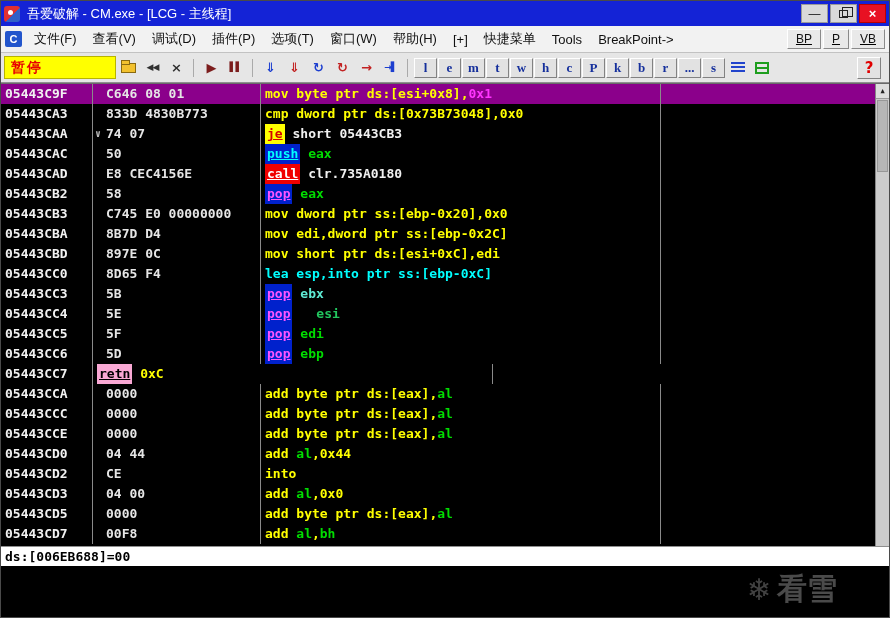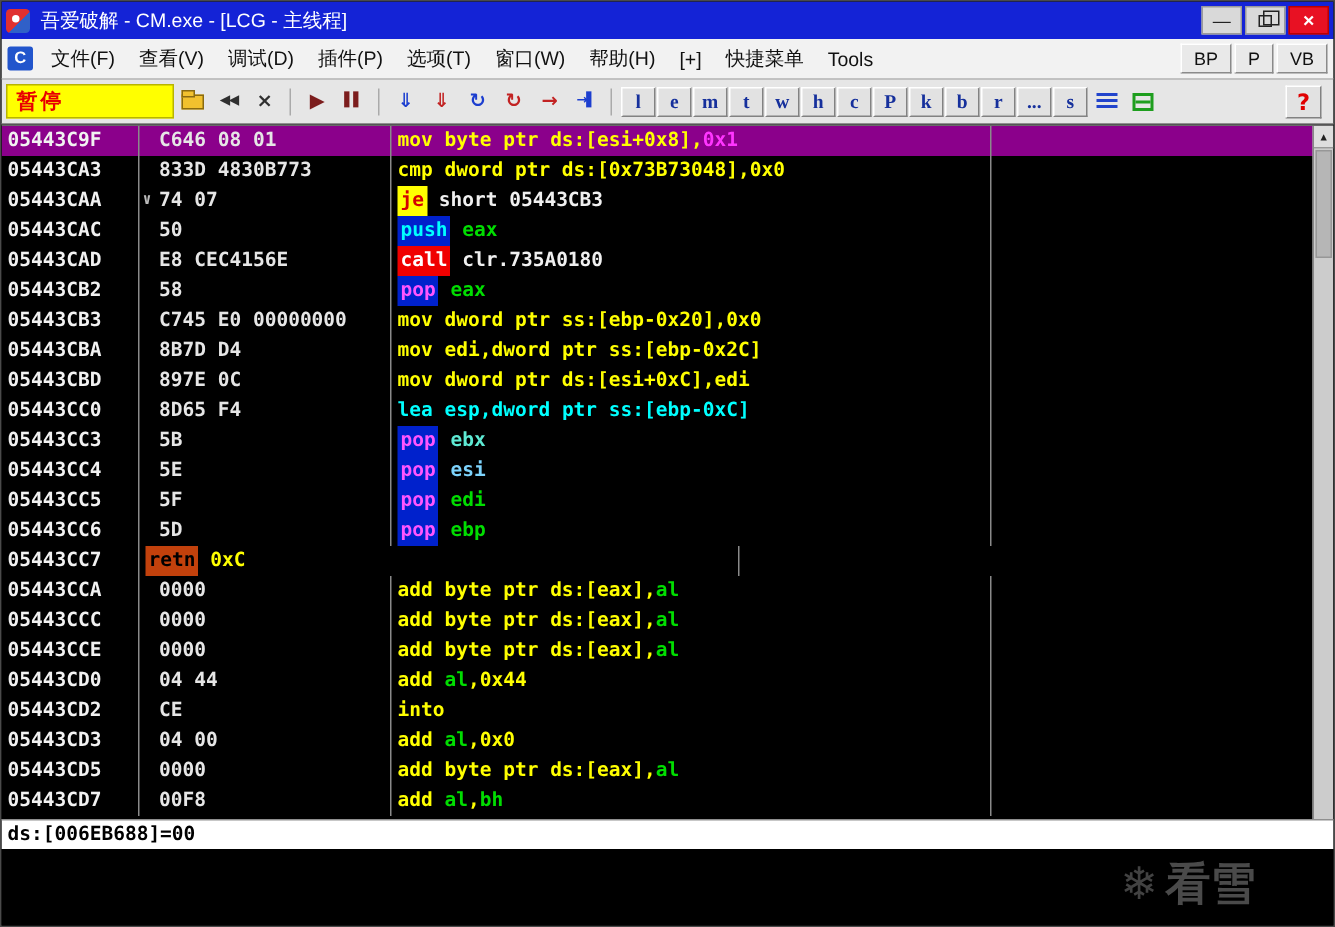--- a/index.html
+++ b/index.html
@@ -16,21 +16,21 @@
   .win-btn.min, .win-btn.max { background:#d9d9d9; color:#222; border:1px solid #9a9a9a; }
   .win-btn.close { background:#e81123; color:#fff; border:1px solid #b00; font-size:13px; font-weight:bold; }
   .restore-shape { width:9px; height:8px; border:1px solid #222; background:#d9d9d9; position:relative; }
   .restore-shape:before { content:""; position:absolute; left:2px; top:-4px; width:9px; height:8px; border:1px solid #222; }
 
   
   .menubar { height:27px; background:#f2f2f2; display:flex; align-items:center; padding:0 4px; border-bottom:1px solid #c2c2c2; }
   .mdi-icon { width:17px; height:16px; background:#2255cc; color:#fff; font-size:11px; font-weight:bold; display:flex; align-items:center; justify-content:center; border-radius:2px; margin-right:4px; flex:none; }
   .menu-items { display:flex; align-items:center; height:100%; }
   .menu-item { padding:0 8px; font-size:13px; color:#111; display:flex; align-items:center; height:100%; white-space:nowrap; cursor:default; }
-  .menu-right { margin-left:auto; display:flex; align-items:center; }
+  .menu-right { margin-left:auto; display:flex; align-items:center;text-decoration:underline; }
   .mrbtn { border:1px solid; border-color:#ffffff #8a8a8a #8a8a8a #ffffff; background:#e9e9e9; padding:2px 8px; font-size:12px; color:#111; margin-left:2px; cursor:default; }
 
   
   .toolbar { height:30px; background:#e6e6e6; display:flex; align-items:center; padding:0 3px; border-bottom:1px solid #8f8f8f; }
   .pausebtn { width:112px; height:23px; background:#ffff00; border:1px solid #b8b400; color:#e80000; font-weight:bold; font-size:14px; display:flex; align-items:center; padding-left:6px; flex:none; letter-spacing:2px; }
   .ticons, .letters { display:flex; align-items:center; }
   .tbtn { width:23px; height:22px; display:flex; align-items:center; justify-content:center; margin-left:1px; cursor:default; font-family:"DejaVu Sans", sans-serif; }
   .tbtn .glyph { font-weight:bold; font-size:13px; line-height:1; }
   .tbtn.letter { width:23px; height:20px; border:1px solid; border-color:#ffffff #828282 #828282 #ffffff; background:#e2e2e2; color:#16309c; font-weight:bold; font-size:13px; font-family:"Liberation Serif", serif; }
   .tsep { width:1px; height:18px; background:#aaaaaa; margin:0 5px; }
@@ -41,21 +41,21 @@
   .tbtn.help { margin-left:auto; margin-right:5px; border:1px solid; border-color:#ffffff #828282 #828282 #ffffff; background:#e2e2e2; color:#e00000; font-weight:bold; font-size:15px; width:24px; }
 
   
   .disasm { position:relative; height:463px; background:#000; font-family:"DejaVu Sans Mono", monospace; font-weight:bold; font-size:13px; overflow:hidden; border-top:1px solid #6a6a6a; }
   .drow { display:flex; height:20px; line-height:20px; width:876px; }
   .cell { overflow:hidden; white-space:pre; flex:none; }
   .addr { width:92px; padding-left:4px; color:#f2f2f2; border-right:1px solid #8a8a8a; }
   .bytes { width:168px; padding-left:13px; color:#e6e6e6; border-right:1px solid #8a8a8a; position:relative; }
   .instr { width:400px; padding-left:4px; border-right:1px solid #8a8a8a; }
   .comment { flex:1; }
-  .mbox { padding:16px 2px; }
+  .mbox { padding:16px 2px;text-decoration:underline; }
   .jmark { position:absolute; left:2px; top:0; color:#bbbbbb; font-size:10px; }
 
   .scrollbar { position:absolute; right:0; top:0; width:14px; height:100%; background:#cccccc; border-left:1px solid #888; }
   .sb-up { height:15px; background:#dedede; border-bottom:1px solid #999; display:flex; align-items:center; justify-content:center; font-size:7px; color:#222; cursor:default; }
   .sb-thumb { height:72px; background:#b6b6b6; border:1px solid #979797; margin:1px; }
 
   
   .statusbar { height:20px; background:#ffffff; border-top:1px solid #8f8f8f; color:#000; font-family:"DejaVu Sans Mono", monospace; font-weight:bold; font-size:13px; line-height:19px; padding-left:4px; }
   .bottompane { height:52px; background:#000; position:relative; }
   .watermark { position:absolute; right:52px; top:3px; display:flex; align-items:center; gap:5px; color:#4a4a4a; font-size:30px; font-weight:bold; }
@@ -86,20 +86,21 @@
         <div class="menu-item">文件(F)</div>
         <div class="menu-item">查看(V)</div>
         <div class="menu-item">调试(D)</div>
         <div class="menu-item">插件(P)</div>
         <div class="menu-item">选项(T)</div>
         <div class="menu-item">窗口(W)</div>
         <div class="menu-item">帮助(H)</div>
         <div class="menu-item">[+]</div>
         <div class="menu-item">快捷菜单</div>
         <div class="menu-item">Tools</div>
+        <div class="menu-item">BreakPoint-&gt;</div>
       </div>
     <div class="menu-right">
         <div class="mrbtn">BP</div>
         <div class="mrbtn">P</div>
         <div class="mrbtn">VB</div>
       </div>
   </div>
 
   <div class="toolbar">
     <div class="pausebtn" style="background: rgb(255, 255, 0); color: rgb(232, 0, 0);">
@@ -215,56 +216,56 @@
         </div>
         <div class="drow">
           <div class="cell addr">05443CBA</div>
           <div class="cell bytes">8B7D D4</div>
           <div class="cell instr"><span style="color: rgb(255, 255, 0);">mov </span><span style="color: rgb(255, 255, 0);">edi</span><span style="color: rgb(255, 255, 0);">,dword ptr ss:[ebp-0x2C]</span></div>
           <div class="cell comment"></div>
         </div>
         <div class="drow">
           <div class="cell addr">05443CBD</div>
           <div class="cell bytes">897E 0C</div>
-          <div class="cell instr"><span style="color: rgb(255, 255, 0);">mov </span><span style="color: rgb(255, 255, 0);">dword ptr ds:[esi+0xC]</span><span style="color: rgb(255, 255, 0);">,</span><span style="color: rgb(255, 255, 0);">edi</span></div>
+          <div class="cell instr"><span style="color: rgb(255, 255, 0);">mov </span><span style="color: rgb(255, 255, 0);">short ptr ds:[esi+0xC]</span><span style="color: rgb(255, 255, 0);">,</span><span style="color: rgb(255, 255, 0);">edi</span></div>
           <div class="cell comment"></div>
         </div>
         <div class="drow">
           <div class="cell addr">05443CC0</div>
           <div class="cell bytes">8D65 F4</div>
-          <div class="cell instr"><span style="color: rgb(0, 255, 255);">lea </span><span style="color: rgb(0, 255, 255);">esp</span><span style="color: rgb(0, 255, 255);">,dword ptr ss:[ebp-0xC]</span></div>
+          <div class="cell instr"><span style="color: rgb(0, 255, 255);">lea </span><span style="color: rgb(0, 255, 255);">esp</span><span style="color: rgb(0, 255, 255);">,into ptr ss:[ebp-0xC]</span></div>
           <div class="cell comment"></div>
         </div>
         <div class="drow">
           <div class="cell addr">05443CC3</div>
           <div class="cell bytes">5B</div>
           <div class="cell instr"><span class="mbox" style="color: rgb(255, 85, 255); background: rgb(0, 33, 204);">pop</span><span> </span><span style="color: #5eead4;">ebx</span></div>
           <div class="cell comment"></div>
         </div>
         <div class="drow">
           <div class="cell addr">05443CC4</div>
           <div class="cell bytes">5E</div>
-          <div class="cell instr"><span class="mbox" style="color: rgb(255, 85, 255); background: rgb(0, 33, 204);">pop</span><span> </span><span style="color: #7dd3fc;">esi</span></div>
+          <div class="cell instr"><span class="mbox" style="color: rgb(255, 85, 255); background: rgb(0, 33, 204);">pop</span><span> </span><span style="color: #22c55e; margin-left: 16px;">esi</span></div>
           <div class="cell comment"></div>
         </div>
         <div class="drow">
           <div class="cell addr">05443CC5</div>
           <div class="cell bytes">5F</div>
           <div class="cell instr"><span class="mbox" style="color: rgb(255, 85, 255); background: rgb(0, 33, 204);">pop</span><span> </span><span style="color: rgb(0, 221, 0);">edi</span></div>
           <div class="cell comment"></div>
         </div>
         <div class="drow">
           <div class="cell addr">05443CC6</div>
           <div class="cell bytes">5D</div>
           <div class="cell instr"><span class="mbox" style="color: rgb(255, 85, 255); background: rgb(0, 33, 204);">pop</span><span> </span><span style="color: rgb(0, 221, 0);">ebp</span></div>
           <div class="cell comment"></div>
         </div>
         <div class="drow">
           <div class="cell addr">05443CC7</div>
-          <div class="cell instr"><span class="mbox" style="color: rgb(0, 0, 0); background: #c2410c;">retn</span><span> </span><span style="color: rgb(255, 255, 0);">0xC</span></div>
+          <div class="cell instr"><span class="mbox" style="color: rgb(0, 0, 0); background: #f9a8d4;">retn</span><span> </span><span style="color: rgb(255, 255, 0);">0xC</span></div>
           <div class="cell comment"></div>
         </div>
         <div class="drow">
           <div class="cell addr">05443CCA</div>
           <div class="cell bytes">0000</div>
           <div class="cell instr"><span style="color: rgb(255, 255, 0);">add </span><span style="color: rgb(255, 255, 0);">byte ptr ds:[eax]</span><span style="color: rgb(255, 255, 0);">,</span><span style="color: rgb(0, 221, 0);">al</span></div>
           <div class="cell comment"></div>
         </div>
         <div class="drow">
           <div class="cell addr">05443CCC</div>

